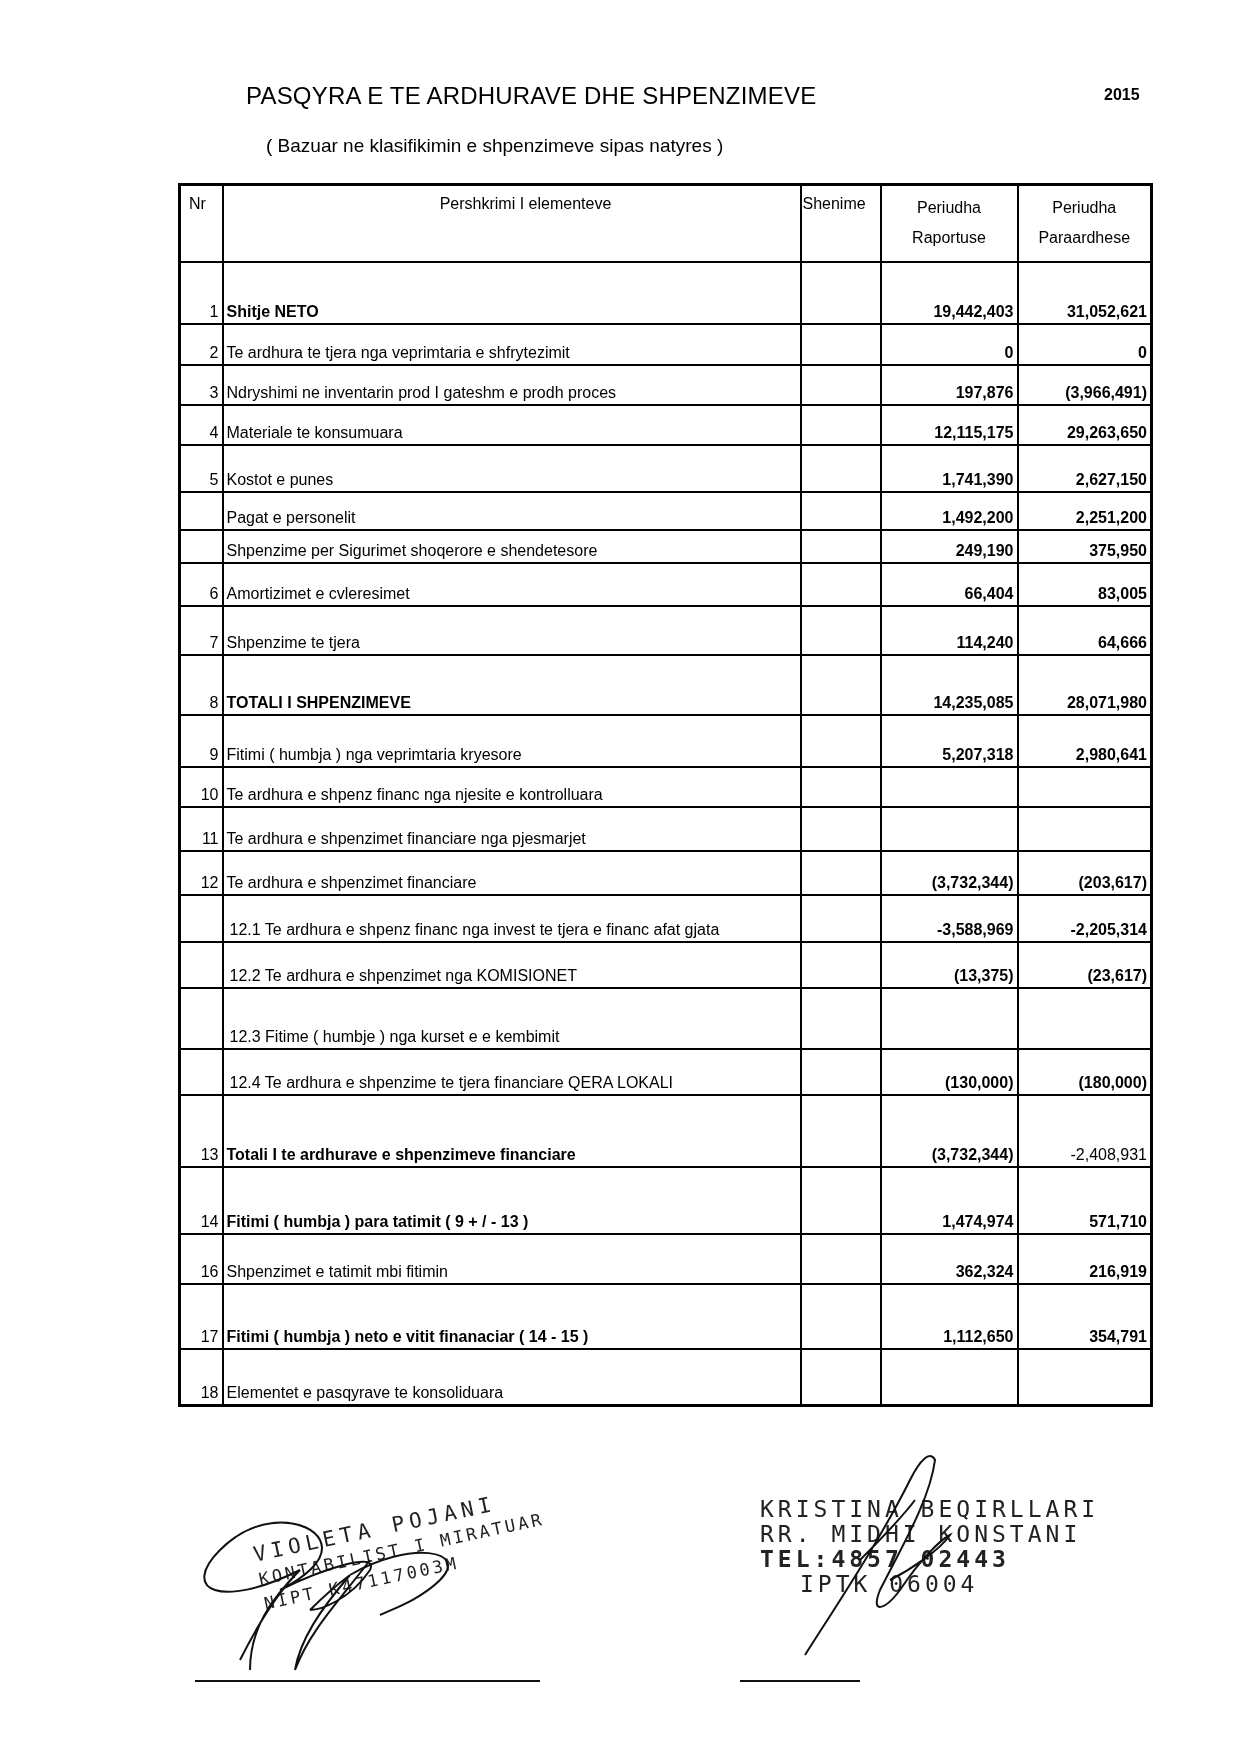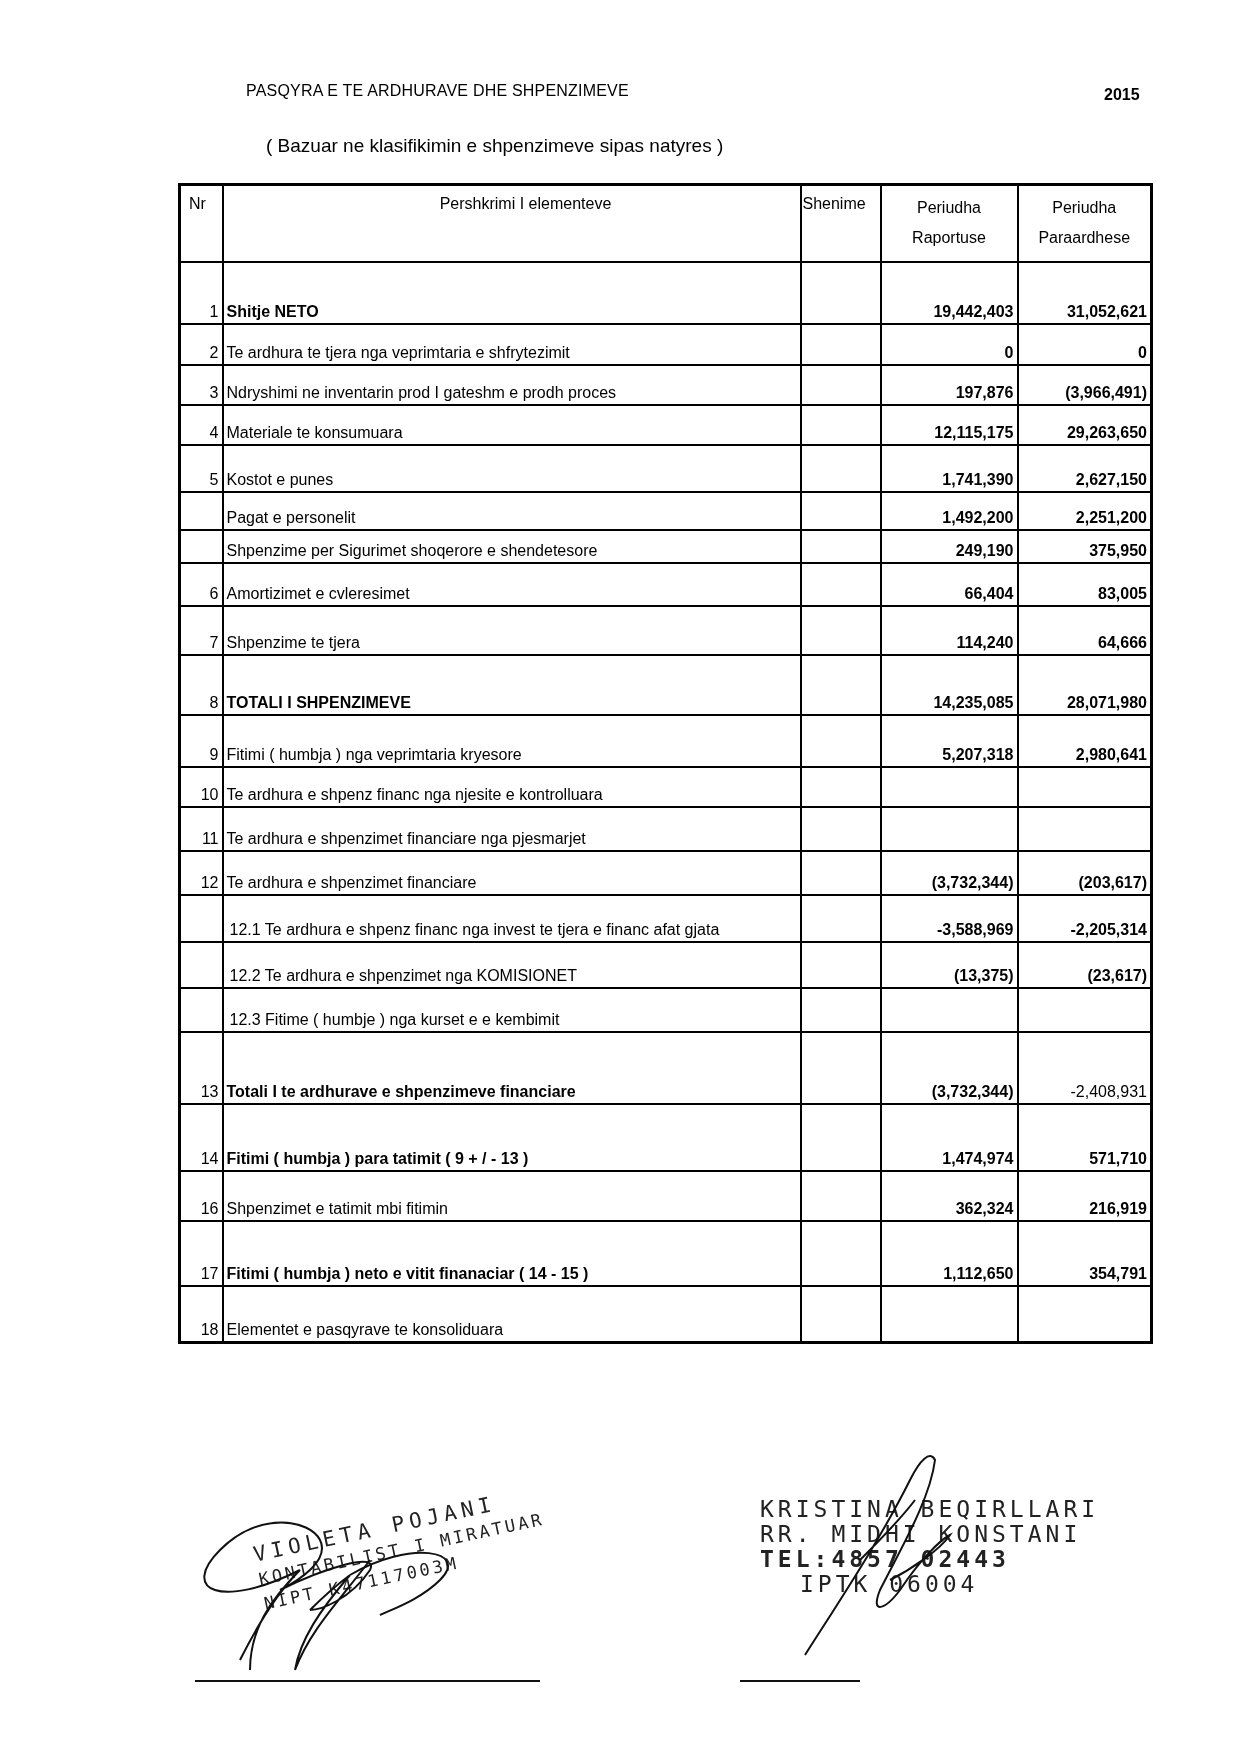--- a/index.html
+++ b/index.html
@@ -1,18 +1,18 @@
 <!DOCTYPE html>
 <html><head>
 <meta charset="utf-8">
 <style>
   html, body { margin:0; padding:0; background:#ffffff; }
   body { width:1240px; height:1754px; position:relative; overflow:hidden;
          font-family:"Liberation Sans", sans-serif; color:#000; }
-  .title { position:absolute; left:246px; top:82px; font-size:16px; letter-spacing:0.2px; }
+  .title { position:absolute; left:246px; top:82px; font-size:24px; letter-spacing:0.2px; }
   .year { position:absolute; left:1104px; top:86px; font-size:16px; font-weight:bold; }
   .subtitle { position:absolute; left:266px; top:135px; font-size:19px; }
 
   table.fs { position:absolute; left:178px; top:183px; border-collapse:collapse;
              table-layout:fixed; width:972px; border:3px solid #000; }
   table.fs td, table.fs th { border:2px solid #000; padding:0 3px 2px 3px; font-size:16px;
              vertical-align:bottom; white-space:nowrap; overflow:visible; }
   table.fs th { font-weight:normal; vertical-align:middle; text-align:center; font-size:16px; line-height:32px; padding:0;margin-top:41px; }
   col.c-nr { width:43px; }
   col.c-desc { width:578px; }
@@ -169,26 +169,33 @@
         <td class="num">-3,588,969</td>
         <td class="num">-2,205,314</td>
       </tr>
       <tr style="height: 46px;">
         <td class="nr"></td>
         <td class="desc sub" colspan="1">12.2  Te ardhura e shpenzimet nga KOMISIONET</td>
         <td></td>
         <td class="num">(13,375)</td>
         <td class="num">(23,617)</td>
       </tr>
-      <tr style="height: 44px;">
+      <tr style="height: 61px;">
         <td class="nr"></td>
         <td class="desc sub" colspan="1">12.3 Fitime  ( humbje ) nga kurset e e kembimit</td>
         <td></td>
         <td class="num"></td>
         <td class="num"></td>
+      </tr>
+      <tr style="height: 46px;">
+        <td class="nr"></td>
+        <td class="desc sub" colspan="1">12.4  Te ardhura e shpenzime te tjera financiare QERA LOKALI</td>
+        <td></td>
+        <td class="num">(130,000)</td>
+        <td class="num">(180,000)</td>
       </tr>
       <tr class="bold" style="height: 72px;">
         <td class="nr">13</td>
         <td class="desc">Totali I te ardhurave e shpenzimeve financiare</td>
         <td></td>
         <td class="num">(3,732,344)</td>
         <td class="num plain">-2,408,931</td>
       </tr>
       <tr class="bold" style="height: 67px;">
         <td class="nr">14</td>

